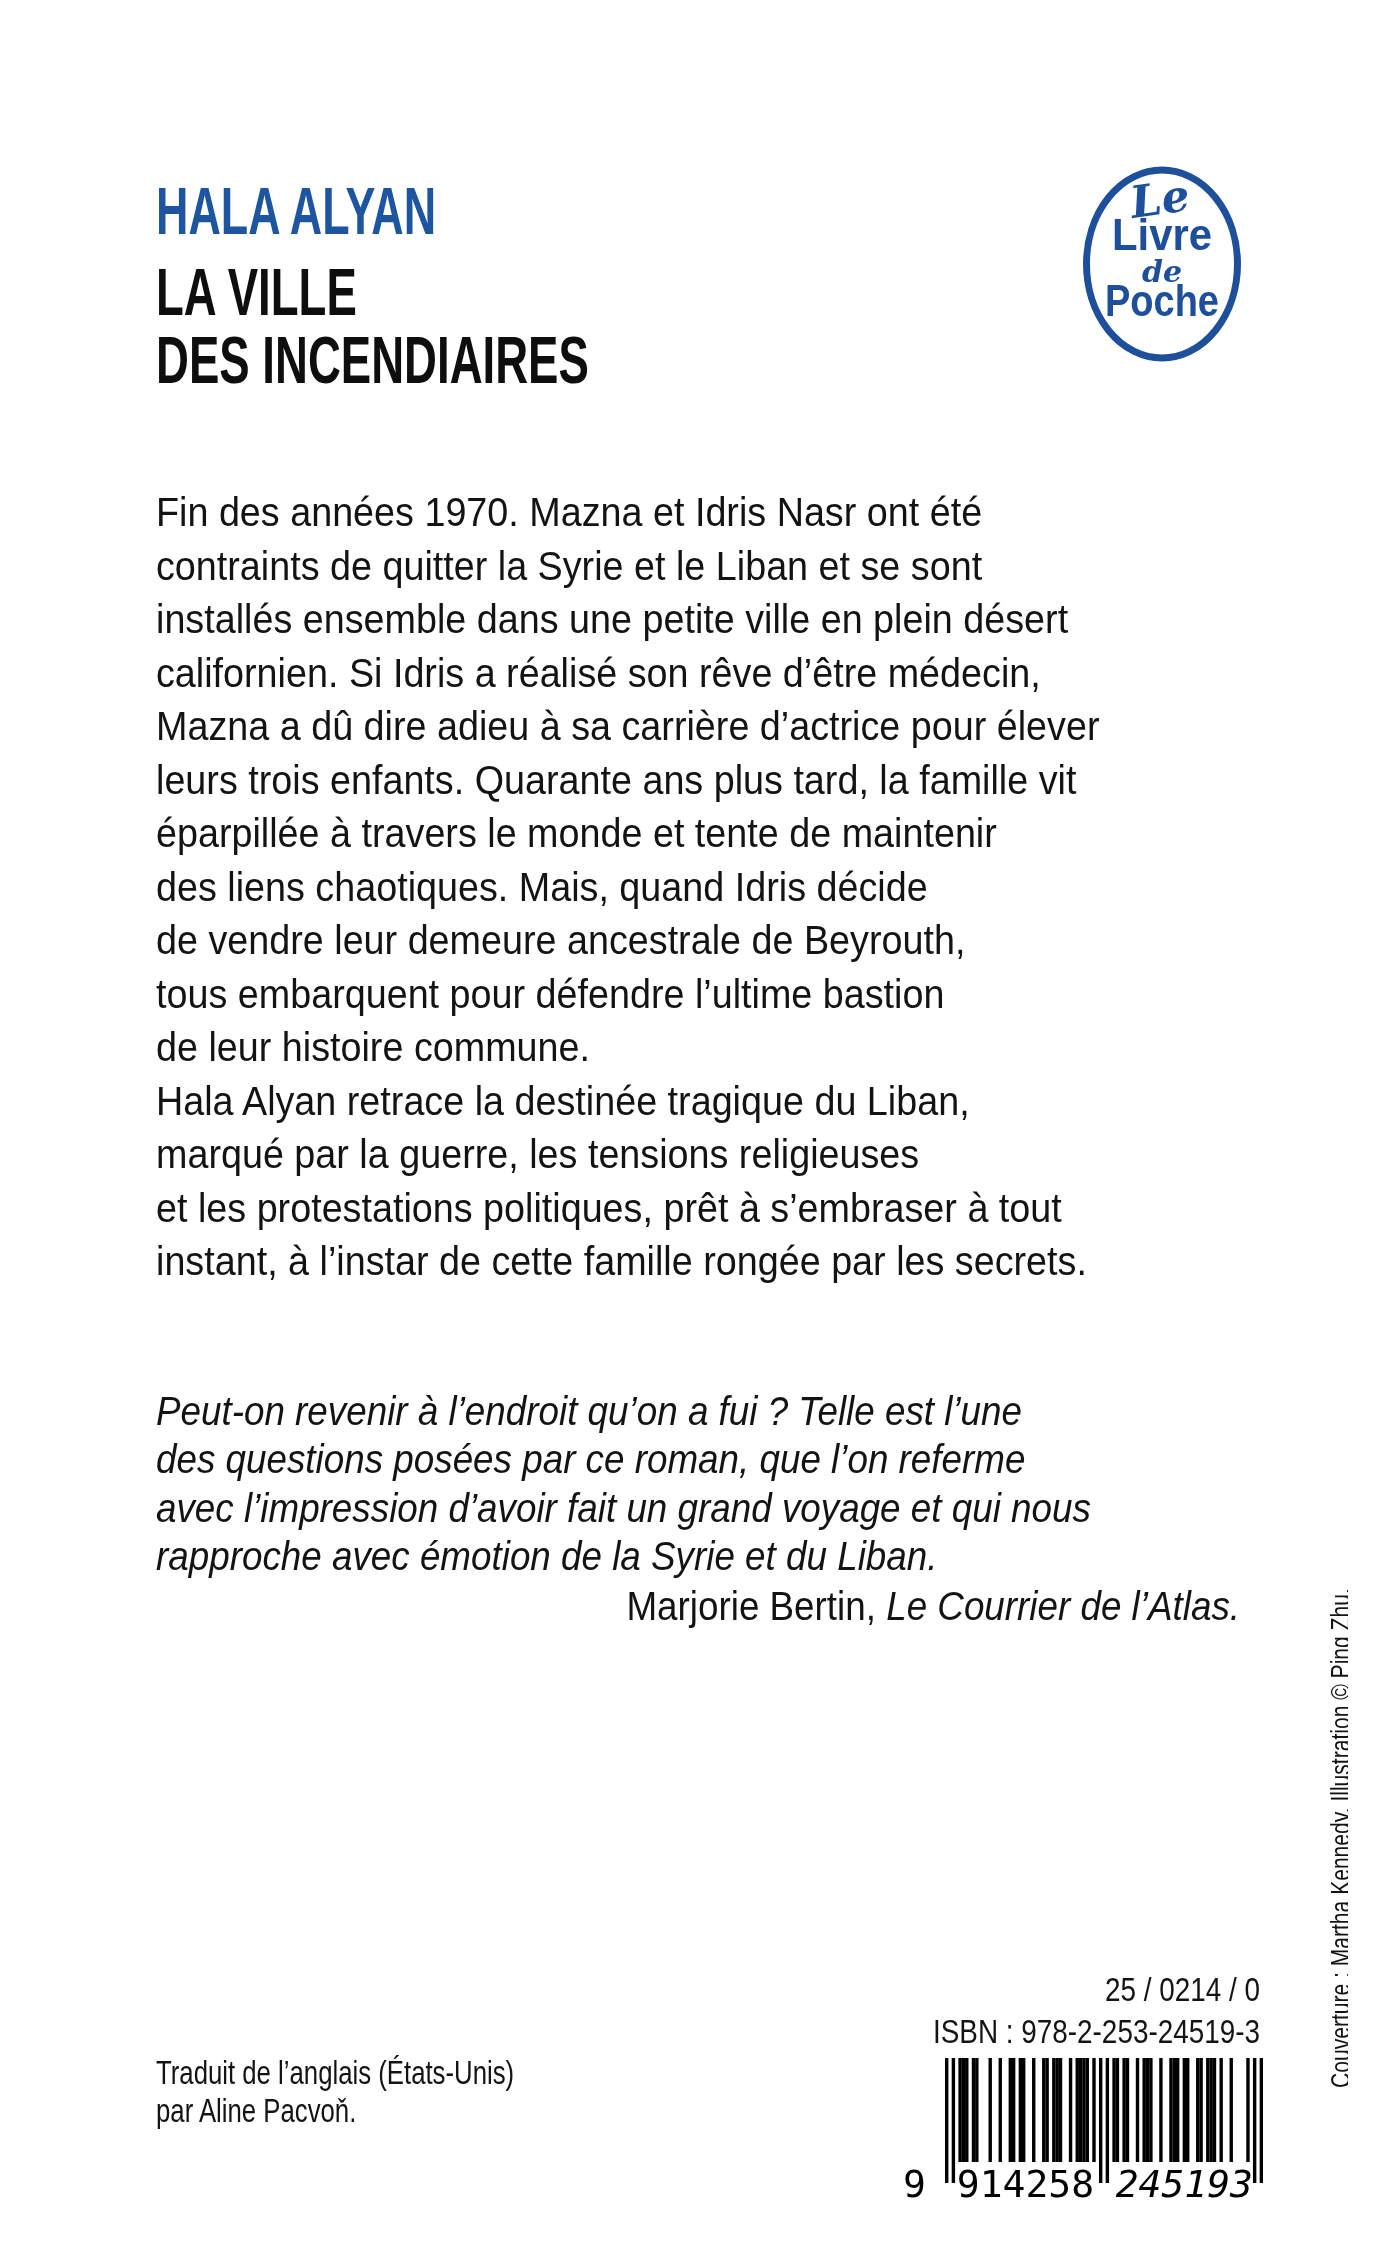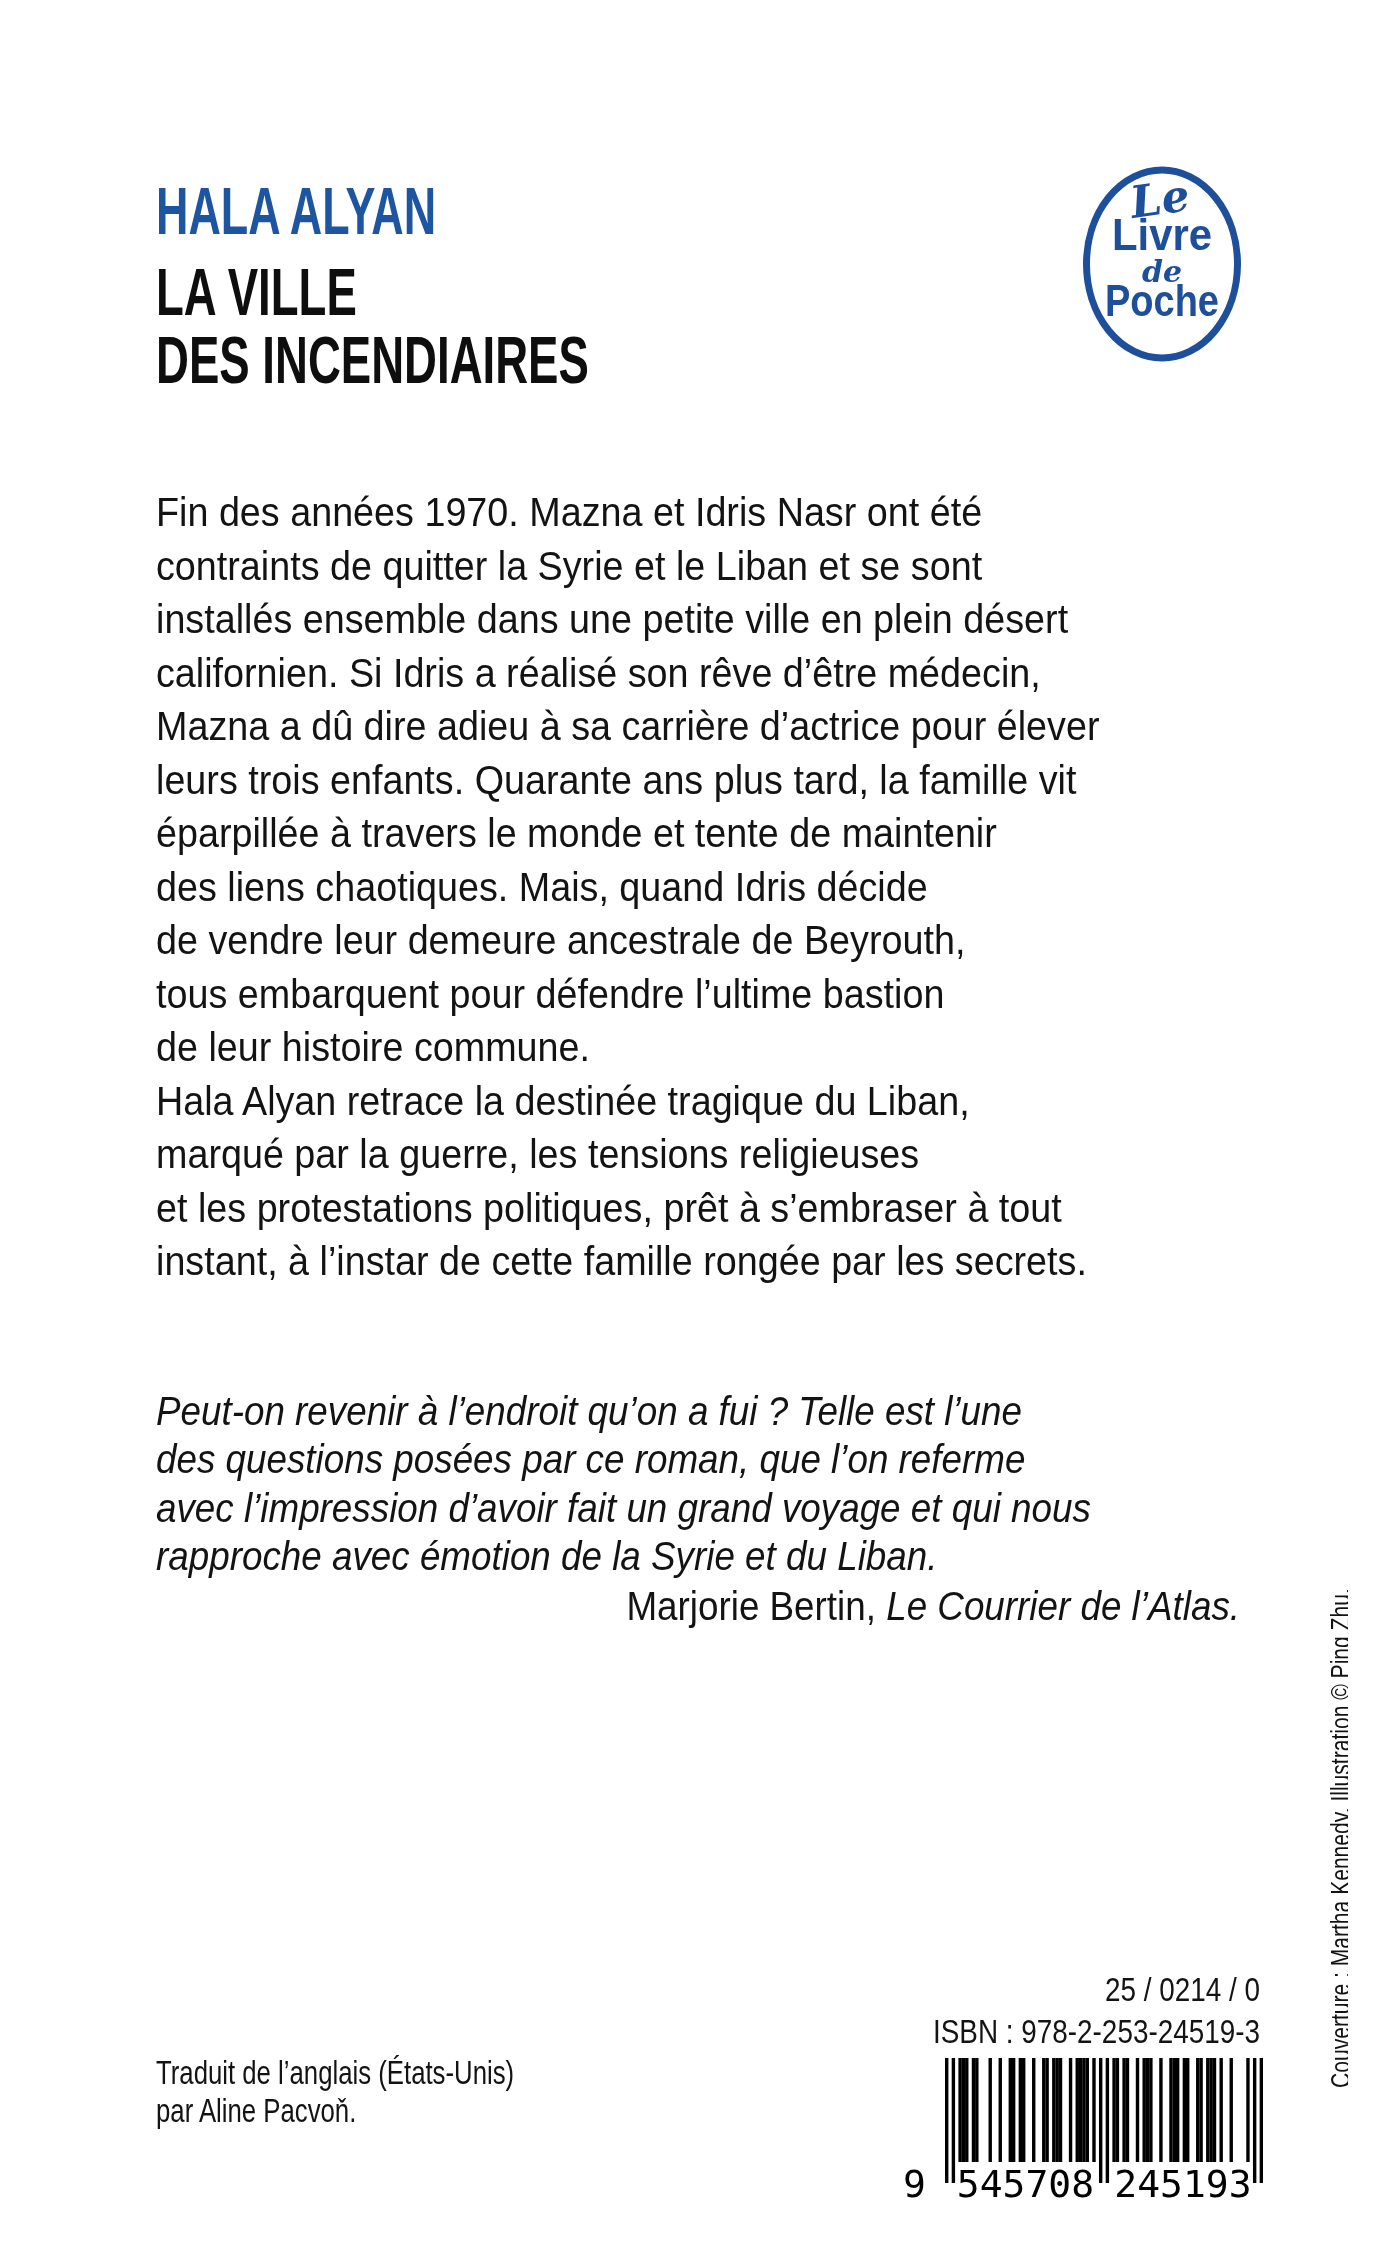--- a/index.html
+++ b/index.html
@@ -62,21 +62,21 @@
   
   .barcode { position:absolute; left:903px; top:2058px; width:360px; height:150px; }
   .barcode svg { position:absolute; left:42px; top:0; }
   .barcode svg rect { fill:#000; }
   .bc-digit, .bc-group {
     position:absolute; top:104px;
     font-family:"DejaVu Sans Mono", monospace; font-size:38px; color:#000;
   }
   .bc-first { left:0; }
   .bc-left  { left:52px;  width:141px; text-align:center; }
-  .bc-right { left:210px; width:140px; text-align:center; }
+  .bc-right { left:210px; width:140px; text-align:right;font-style:italic; }
   
   .translation {
     position:absolute; left:156px; top:2054px;
     font-size:33px; line-height:38px; white-space:nowrap;
     transform:scaleX(.78); transform-origin:0 0; color:var(--ink);
   }
 </style>
 </head>
 <body>
 
@@ -200,21 +200,21 @@
         <rect x="261.09" y="0" width="3.40" height="104"></rect>
         <rect x="264.44" y="0" width="3.40" height="104"></rect>
         <rect x="267.79" y="0" width="3.40" height="104"></rect>
         <rect x="274.48" y="0" width="3.40" height="104"></rect>
         <rect x="284.53" y="0" width="3.40" height="104"></rect>
         <rect x="301.26" y="0" width="3.40" height="104"></rect>
         <rect x="307.96" y="0" width="3.40" height="125"></rect>
         <rect x="314.65" y="0" width="3.40" height="125"></rect>
       </svg>
     <div class="bc-digit bc-first">9</div>
-    <div class="bc-group bc-left">545708</div>
+    <div class="bc-group bc-left">914258</div>
     <div class="bc-group bc-right">245193</div>
   </div>
 
   <div class="translation">
 
       <div>Traduit de l’anglais (États-Unis)</div>
 
       <div>par Aline Pacvoň.</div>
     </div>
 

